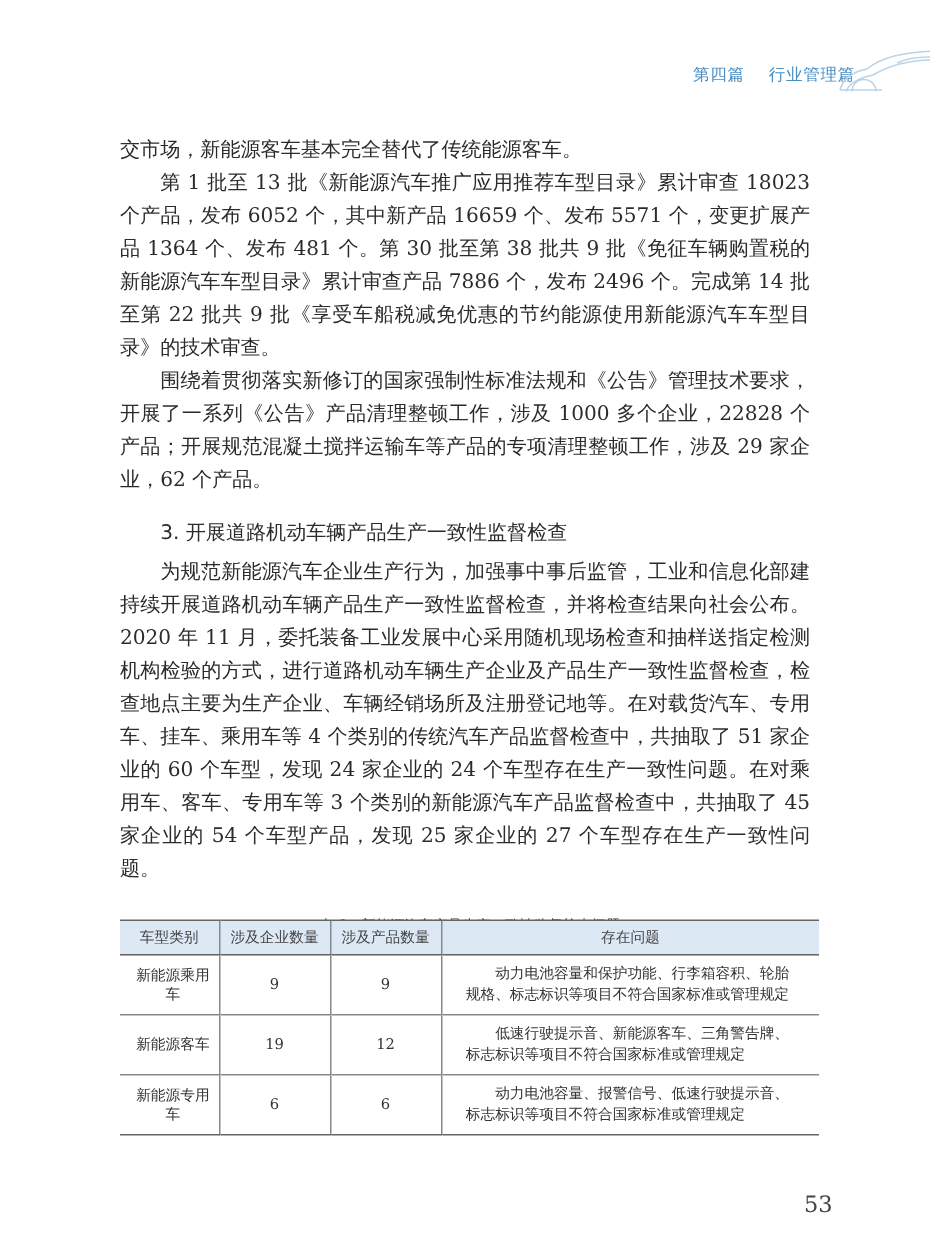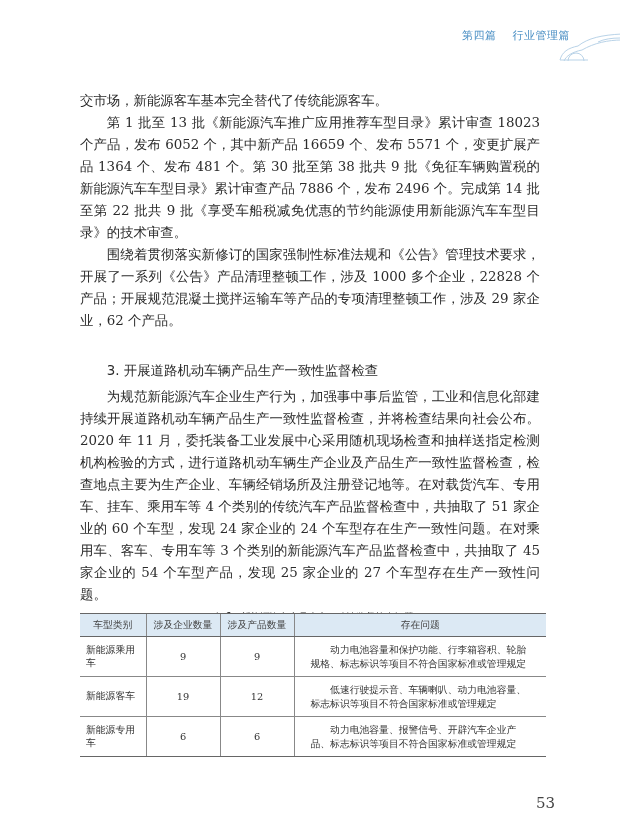--- a/index.html
+++ b/index.html
@@ -1,36 +1,36 @@
 <!DOCTYPE html>
 <html><head>
 <meta charset="utf-8">
 <style>
   html, body { margin: 0; padding: 0; }
   body {
     width: 620px; height: 836px; background: #ffffff; position: relative; overflow: hidden;
     font-family: "DejaVu Serif", "Liberation Serif", serif; color: #2b2b2b;
   }
   .header {
-    position: absolute; top: 28px; left: 462px;
+    position: absolute; top: 42px; left: 462px;
     font-family: "DejaVu Sans", "Liberation Sans", sans-serif;
     font-size: 11px; color: #4a8fc4; letter-spacing: 0.5px; white-space: nowrap;
   }
   .header .sep { display: inline-block; width: 16px; }
   .car-icon { position: absolute; top: 30px; left: 558px; width: 64px; height: 34px; }
 
   .body-text {
     position: absolute; left: 80px; top: 90px; width: 460px;
     font-size: 13.4px; line-height: 22px; text-align: justify;
   }
   .body-text p { margin: 0; }
   .body-text p.indent { text-indent: 2em; }
   .section-heading {
     font-family: "DejaVu Sans", "Liberation Sans", sans-serif;
-    font-size: 13.4px; margin: 28px 0 4px 0; padding-left: 2em; line-height: 22px;
+    font-size: 13.4px; margin: 13px 0 4px 0; padding-left: 2em; line-height: 22px;
   }
 
   .table-caption {
     position: absolute; top: 611px; left: 80px; width: 466px; text-align: center;
     font-family: "DejaVu Sans", "Liberation Sans", sans-serif;
     font-size: 9.6px; color: #333;
   }
   table.data {
     position: absolute; top: 613px; left: 80px; width: 466px;
     border-collapse: collapse; font-size: 9.8px;
@@ -40,21 +40,21 @@
     font-family: "DejaVu Sans", "Liberation Sans", sans-serif; color: #444;
     border-top: 1.5px solid #666; border-bottom: 1px solid #666;
     border-left: 1px solid #888;
   }
   table.data th:first-child, table.data td:first-child { border-left: none; }
   table.data td {
     border-left: 1px solid #888; border-bottom: 1px solid #888;
     height: 35px; text-align: center; vertical-align: middle; color: #333;
   }
   table.data tr:last-child td { border-bottom: 1.5px solid #666; }
-  table.data td.cat { text-align: left; padding-left: 6px; margin-top: 20px; }
+  table.data td.cat { text-align: center; padding-left: 6px; margin-top: 20px; }
   table.data td.issue { text-align: left; padding: 2px 16px; line-height: 14px; text-indent: 2em; } 
   .page-number {
     position: absolute; top: 794px; left: 536px;
     font-size: 15px; color: #444;
   }
 </style>
 </head>
 <body>
 
 <div class="header">
@@ -98,24 +98,24 @@
     <tr>
       <td class="cat">新能源乘用车</td>
       <td>9</td>
       <td>9</td>
       <td class="issue">动力电池容量和保护功能、行李箱容积、轮胎规格、标志标识等项目不符合国家标准或管理规定</td>
     </tr>
     <tr>
       <td class="cat">新能源客车</td>
       <td>19</td>
       <td>12</td>
-      <td class="issue">低速行驶提示音、车辆喇叭、动力电池容量、标志标识等项目不符合国家标准或管理规定</td>
+      <td class="issue">低速行驶提示音、新能源客车、三角警告牌、标志标识等项目不符合国家标准或管理规定</td>
     </tr>
     <tr>
       <td class="cat">新能源专用车</td>
       <td>6</td>
       <td>6</td>
-      <td class="issue">动力电池容量、报警信号、开辟汽车企业产品、标志标识等项目不符合国家标准或管理规定</td>
+      <td class="issue">动力电池容量、报警信号、低速行驶提示音、标志标识等项目不符合国家标准或管理规定</td>
     </tr>
   </tbody>
 </table>
 
 <div class="page-number">53</div>
 
 </body></html>

